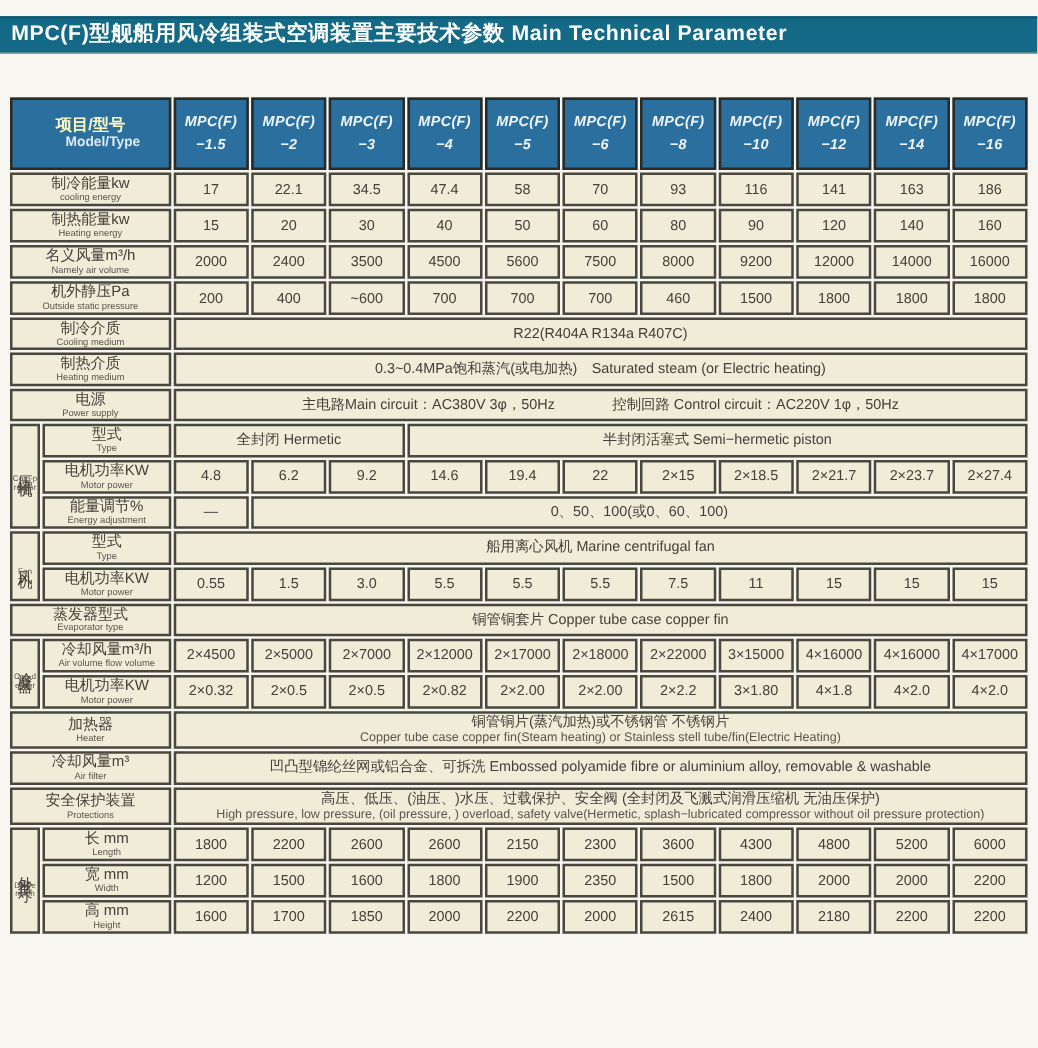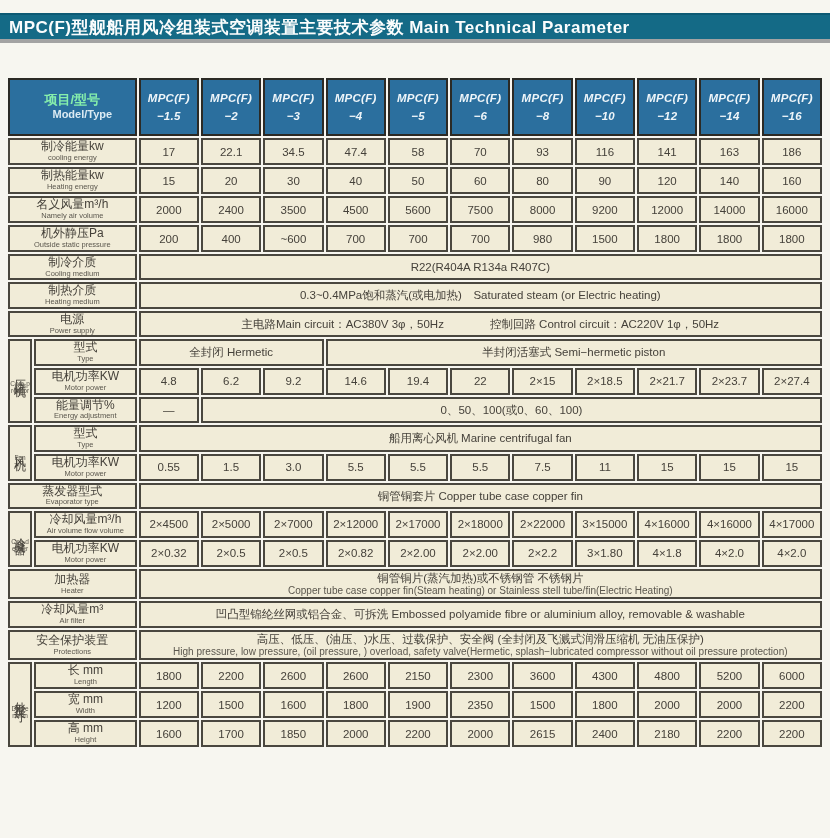--- a/index.html
+++ b/index.html
@@ -3,30 +3,30 @@
 <meta charset="utf-8">
 <style>
   :root{
     --title-bar-bg:#146a86; --header-bg:#2b6f9e; --cell-bg:#f1ecd8;
     --border-color:#4a473f; --page-bg:#f7f6f0; --text-color:#45413a;
   }
   *{box-sizing:border-box;}
   body{margin:0;width:830px;height:838px;background:var(--page-bg);overflow:hidden;
        font-family:"Liberation Sans","DejaVu Sans",sans-serif;color:var(--text-color);}
   .title-bar{margin-top:13px;height:30px;background:var(--title-bar-bg);
-       border-top:2px solid #0d5a74;border-bottom:4px solid #a3a3a3;
-       display:flex;align-items:center;padding-left:9px;}
+       border-top:2px solid #0d5a74;border-bottom:1px solid #a3a3a3;
+       display:flex;padding-left:9px;}
   .title-bar .t{color:#fbfdfd;font-size:17px;font-weight:bold;letter-spacing:.5px;white-space:nowrap;}
   table.params{border-collapse:separate;border-spacing:2px;table-layout:fixed;
        width:818px;margin:33px auto 0 auto;}
   th,td{border:2px solid var(--border-color);background:var(--cell-bg);
        text-align:center;vertical-align:middle;padding:0 1px;overflow:hidden;}
   thead th{background:var(--header-bg);color:#eef5f9;height:58px;border-color:#2b2a25;}
   thead .hl{font-size:11.5px;line-height:1.6;letter-spacing:.3px;font-style:italic;}
-  thead th.corner .zh{font-size:13px;color:#86efac;}
+  thead th.corner .zh{font-size:13px;color:#fef9c3;}
   thead th.corner .en{font-size:11px;color:#dcebf3;margin-left:20px;}
   .zh{font-size:12px;line-height:1.15;white-space:nowrap;}
   .en{font-size:7.5px;line-height:1.15;color:#5a564d;white-space:nowrap;}
   td.val{font-size:11.5px;height:27px;white-space:nowrap;}
   td.param{height:17px;}
   td.spanc .l0{font-size:11.5px;line-height:1.25;white-space:nowrap;}
   td.spanc .l1{font-size:10px;line-height:1.2;color:#5a564d;white-space:nowrap;}
   td.section-cell{padding:1px 0;}
   td.section-cell .v{writing-mode:vertical-rl;text-orientation:upright;
        font-size:12px;line-height:1;letter-spacing:3px;margin:2px auto 1px auto;}
@@ -154,21 +154,21 @@
           <td class="param" colspan="2">
             <div class="zh">机外静压Pa</div>
             <div class="en">Outside static pressure</div>
           </td>
           <td class="val">200</td>
           <td class="val">400</td>
           <td class="val">~600</td>
           <td class="val">700</td>
           <td class="val">700</td>
           <td class="val">700</td>
-          <td class="val">980</td>
+          <td class="val">460</td>
           <td class="val">1500</td>
           <td class="val">1800</td>
           <td class="val">1800</td>
           <td class="val">1800</td>
         </tr>
         <tr>
           <td class="param" colspan="2">
             <div class="zh">制冷介质</div>
             <div class="en">Cooling medium</div>
           </td>

